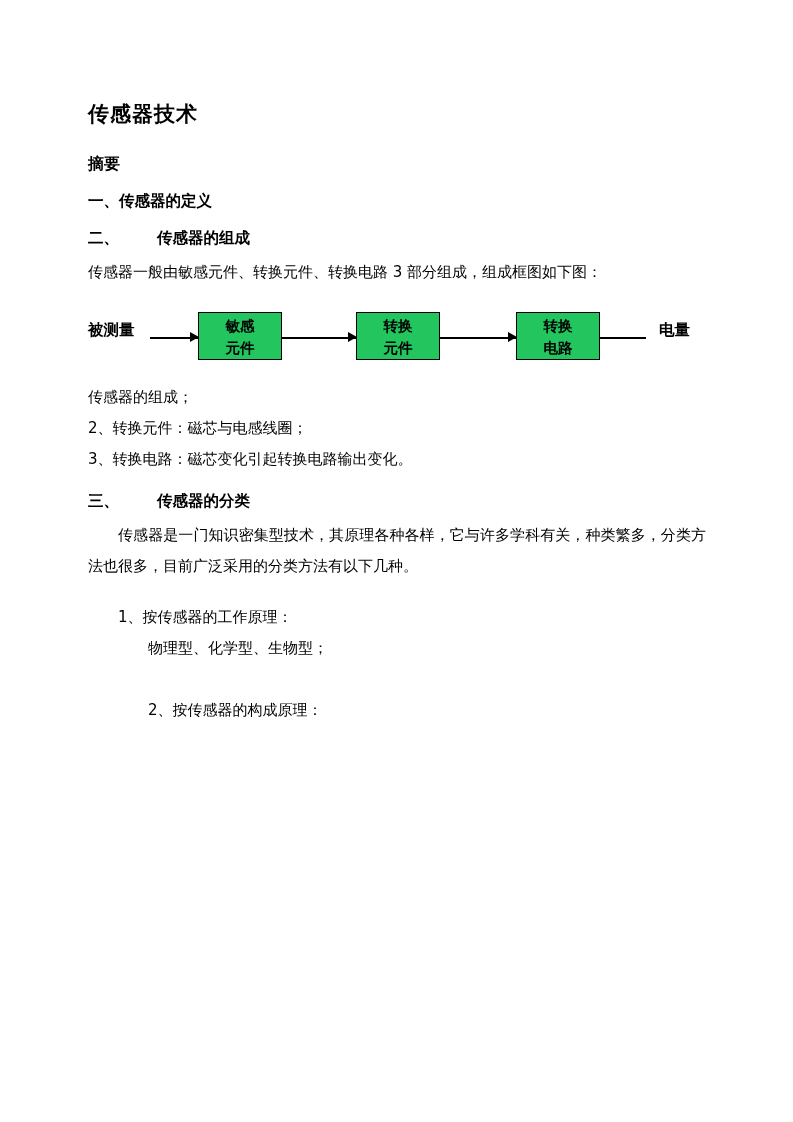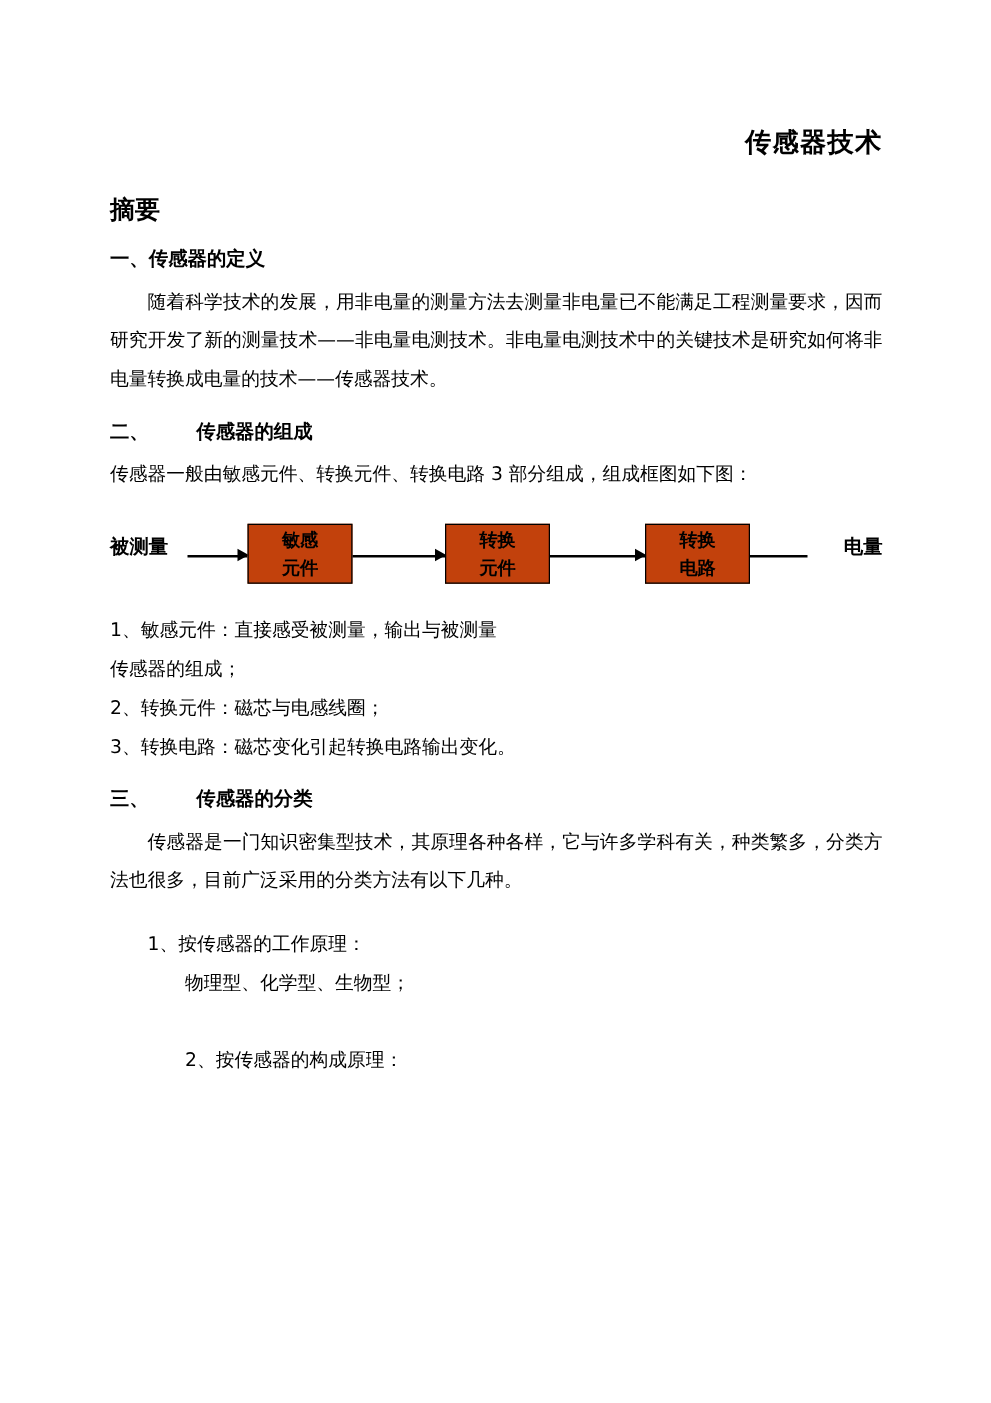--- a/index.html
+++ b/index.html
@@ -17,29 +17,29 @@
     color: #000;
     overflow: hidden;
   }
   .page-body {
     position: absolute;
     left: 88px;
     top: 60px;
     width: 618px;
   }
   .doc-title {
-    text-align: right;
+    text-align: left;
     font-size: 21px;
     font-weight: bold;
     letter-spacing: 1px;
     margin: 40px 0 0 0;
     font-family: "DejaVu Sans", "Liberation Sans", sans-serif;
   }
   .h-abstract {
-    font-size: 20px;
+    font-size: 16px;
     font-weight: bold;
     margin: 26px 0 0 0;
   }
   .h-section {
     font-size: 15.5px;
     font-weight: bold;
     margin: 16px 0 0 0;
   }
   .h-section .num-gap {
     display: inline-block;
@@ -66,21 +66,21 @@
     text-indent: 2em;
     margin-top: 20px;
   }
   p.indent2 {
     text-indent: 4em;
   }
   
   .diagram {
     position: relative;
     height: 74px;
-    margin: 14px 0 6px 0;
+    margin: 14px 16px 6px 0;
   }
   .diag-label {
     position: absolute;
     font-size: 15.5px;
     font-weight: bold;
     top: 18px;
   }
   .diag-label.left { left: 0px; }
   .diag-label.right { right: 0px; }
   .diag-box {
@@ -88,21 +88,21 @@
     border: 1.5px solid #000;
     width: 84px;
     height: 48px;
     top: 10px;
     text-align: center;
     font-size: 14.5px;
     font-weight: bold;
     line-height: 22px;
     padding-top: 2px;
     box-sizing: border-box;
-    background: #c2410c;
+    background: #22c55e;
   }
   .diag-box span { display: block; }
   .diag-line {
     position: absolute;
     height: 1.5px;
     background: #000;
     top: 35px;
   }
   .arrow {
     position: absolute;
@@ -119,21 +119,20 @@
 
 <div class="page">
   <div class="page-body">
 
     <h1 class="doc-title">传感器技术</h1>
 
     <h2 class="h-abstract">摘要</h2>
 
     <h3 class="h-section">一、传感器的定义</h3>
 
-    <p class="para">随着科学技术的发展，用非电量的测量方法去测量非电量已不能满足工程测量要求，因而研究开发了新的测量技术——非电量电测技术。非电量电测技术中的关键技术是研究如何将非电量转换成电量的技术——传感器技术。</p>
 
     <h3 class="h-section">
       <span>二、</span><span class="num-gap"></span><span>传感器的组成</span>
     </h3>
 
     <p class="para noindent">传感器一般由敏感元件、转换元件、转换电路 3 部分组成，组成框图如下图：</p>
 
     <div class="diagram">
       <div class="diag-label left">被测量</div>
       <div class="diag-label right">电量</div>
@@ -155,21 +154,20 @@
       <div class="diag-line" style="left:352px; width:76px;"></div>
       <div class="arrow" style="left:420px;"></div>
       <div class="diag-box" style="left:428px;">
         <span>转换</span>
         <span>电路</span>
       </div>
 
       <div class="diag-line" style="left:512px; width:46px;"></div>
     </div>
 
-    <p class="list-line">1、敏感元件：直接感受被测量，输出与被测量</p>
     <p class="list-line">传感器的组成；</p>
     <p class="list-line">2、转换元件：磁芯与电感线圈；</p>
     <p class="list-line">3、转换电路：磁芯变化引起转换电路输出变化。</p>
 
     <h3 class="h-section">
       <span>三、</span><span class="num-gap"></span><span>传感器的分类</span>
     </h3>
 
     <p class="para">传感器是一门知识密集型技术，其原理各种各样，它与许多学科有关，种类繁多，分类方法也很多，目前广泛采用的分类方法有以下几种。</p>
 

